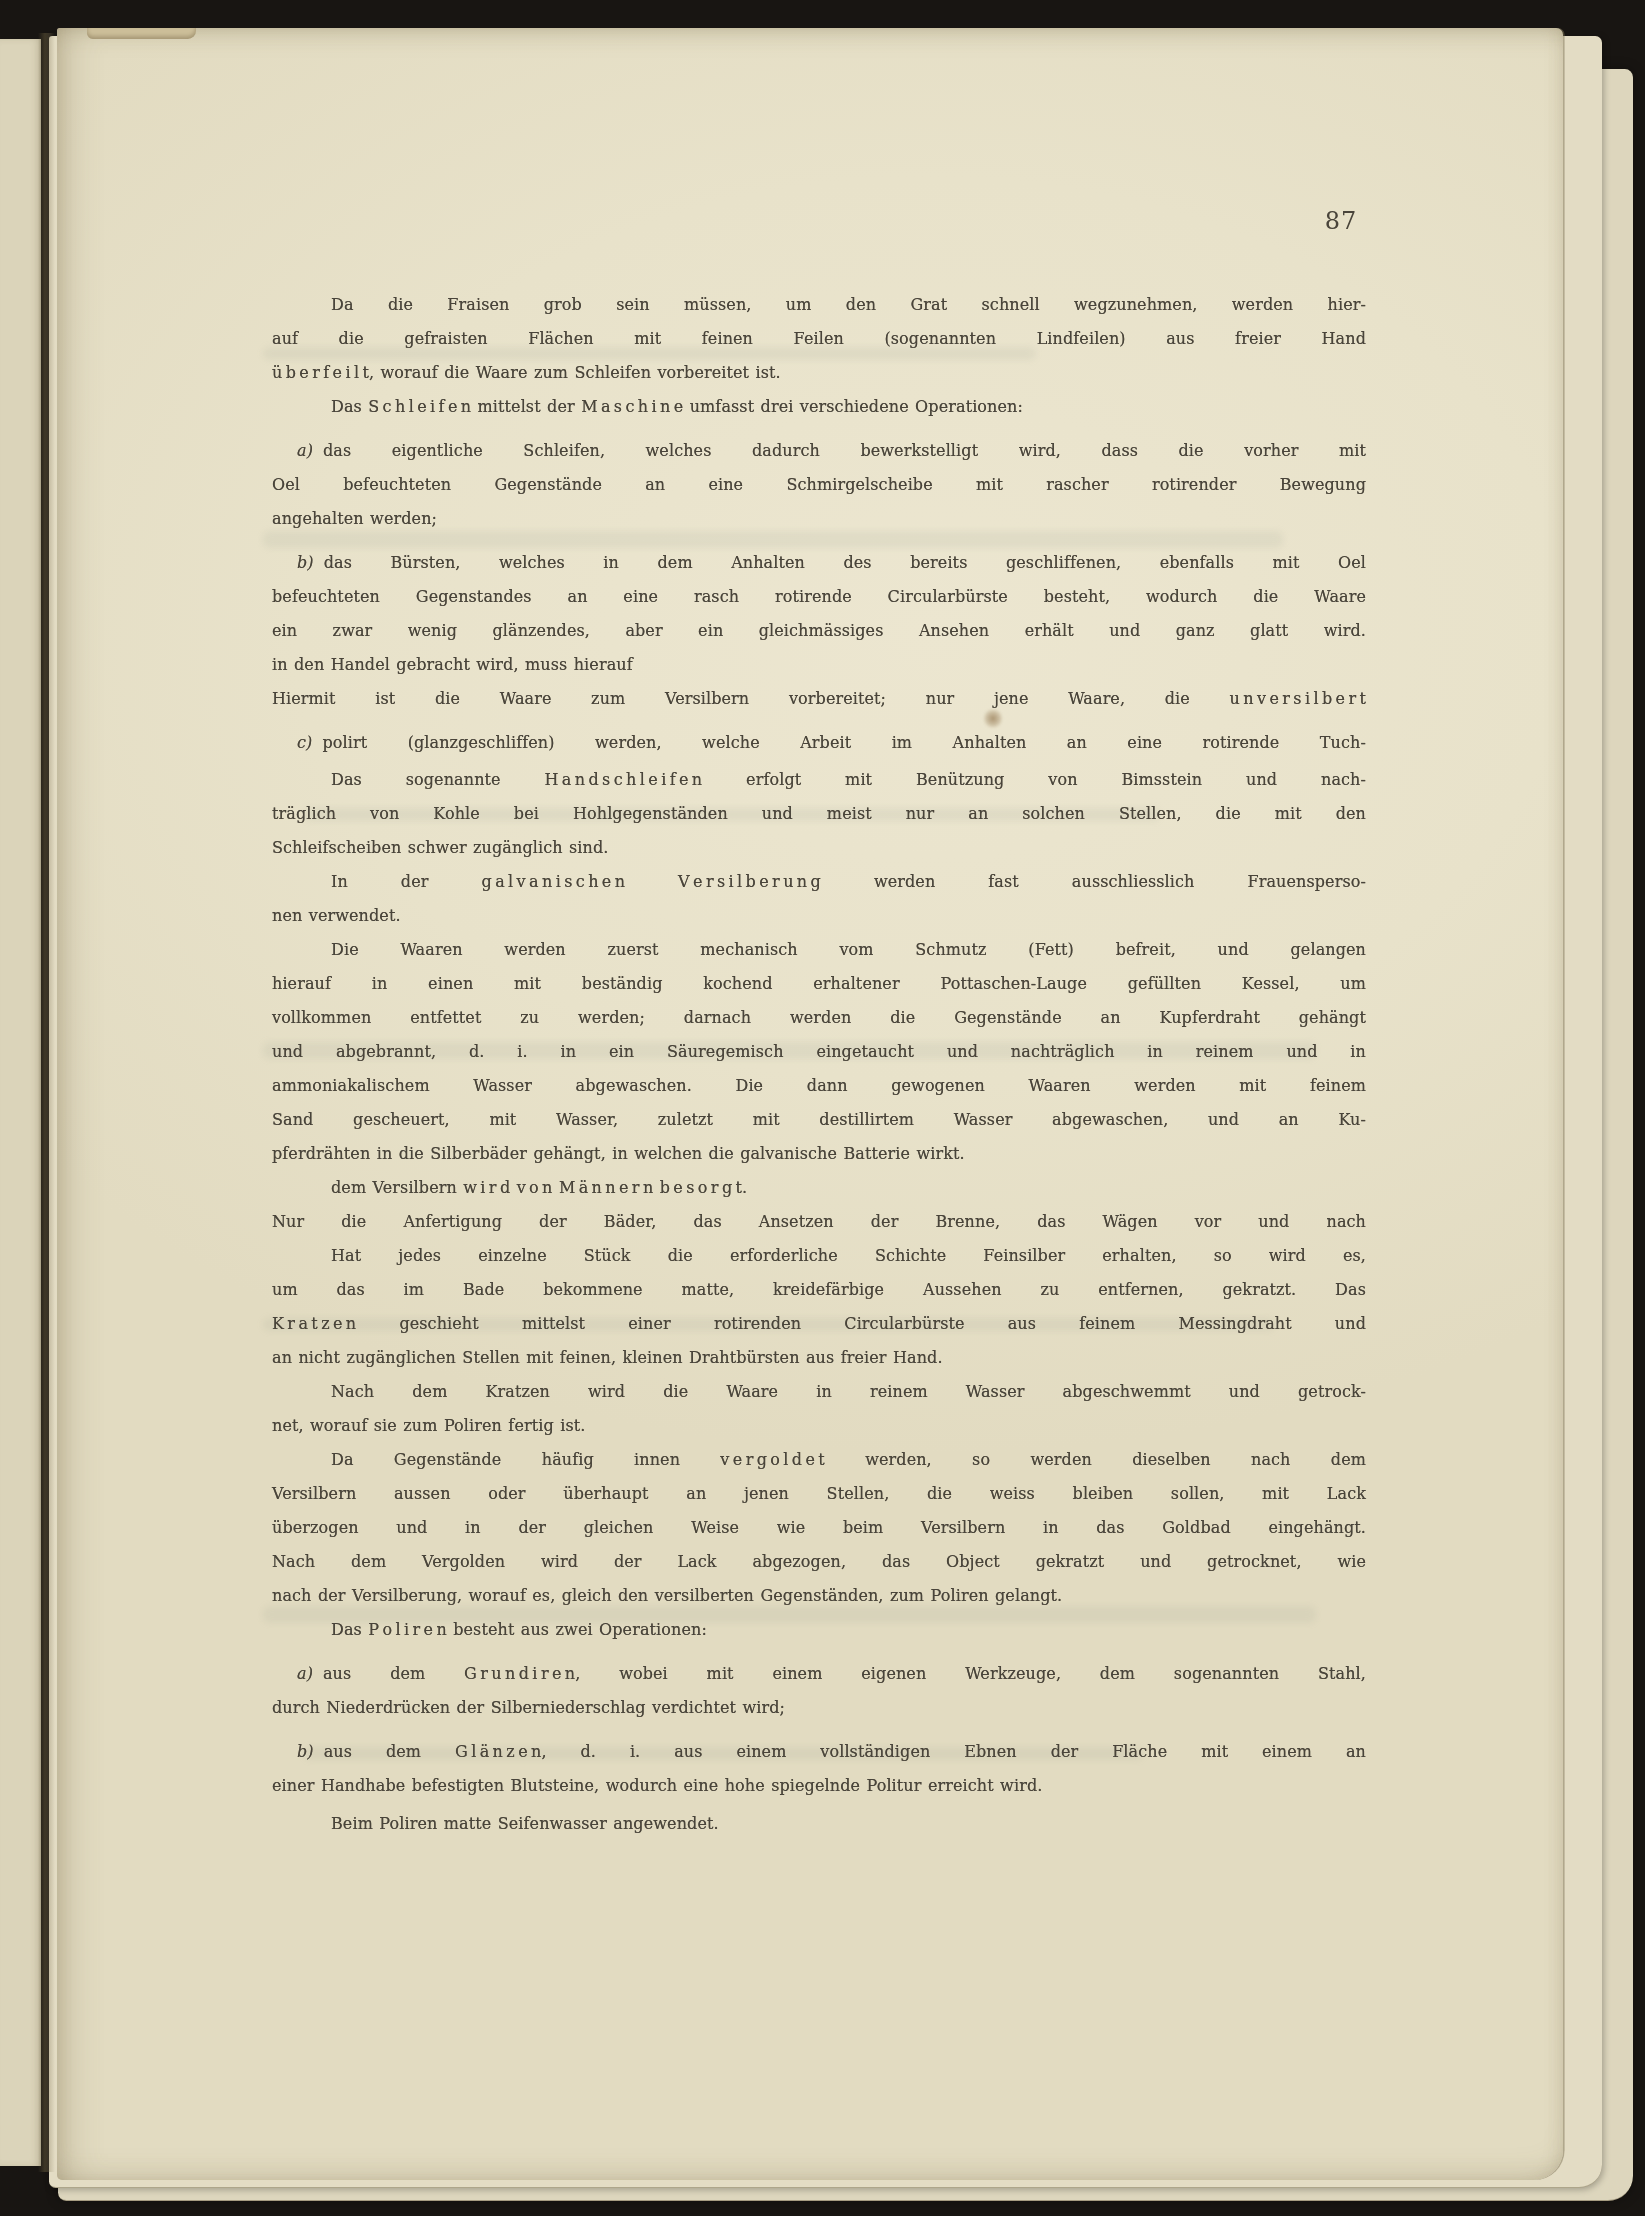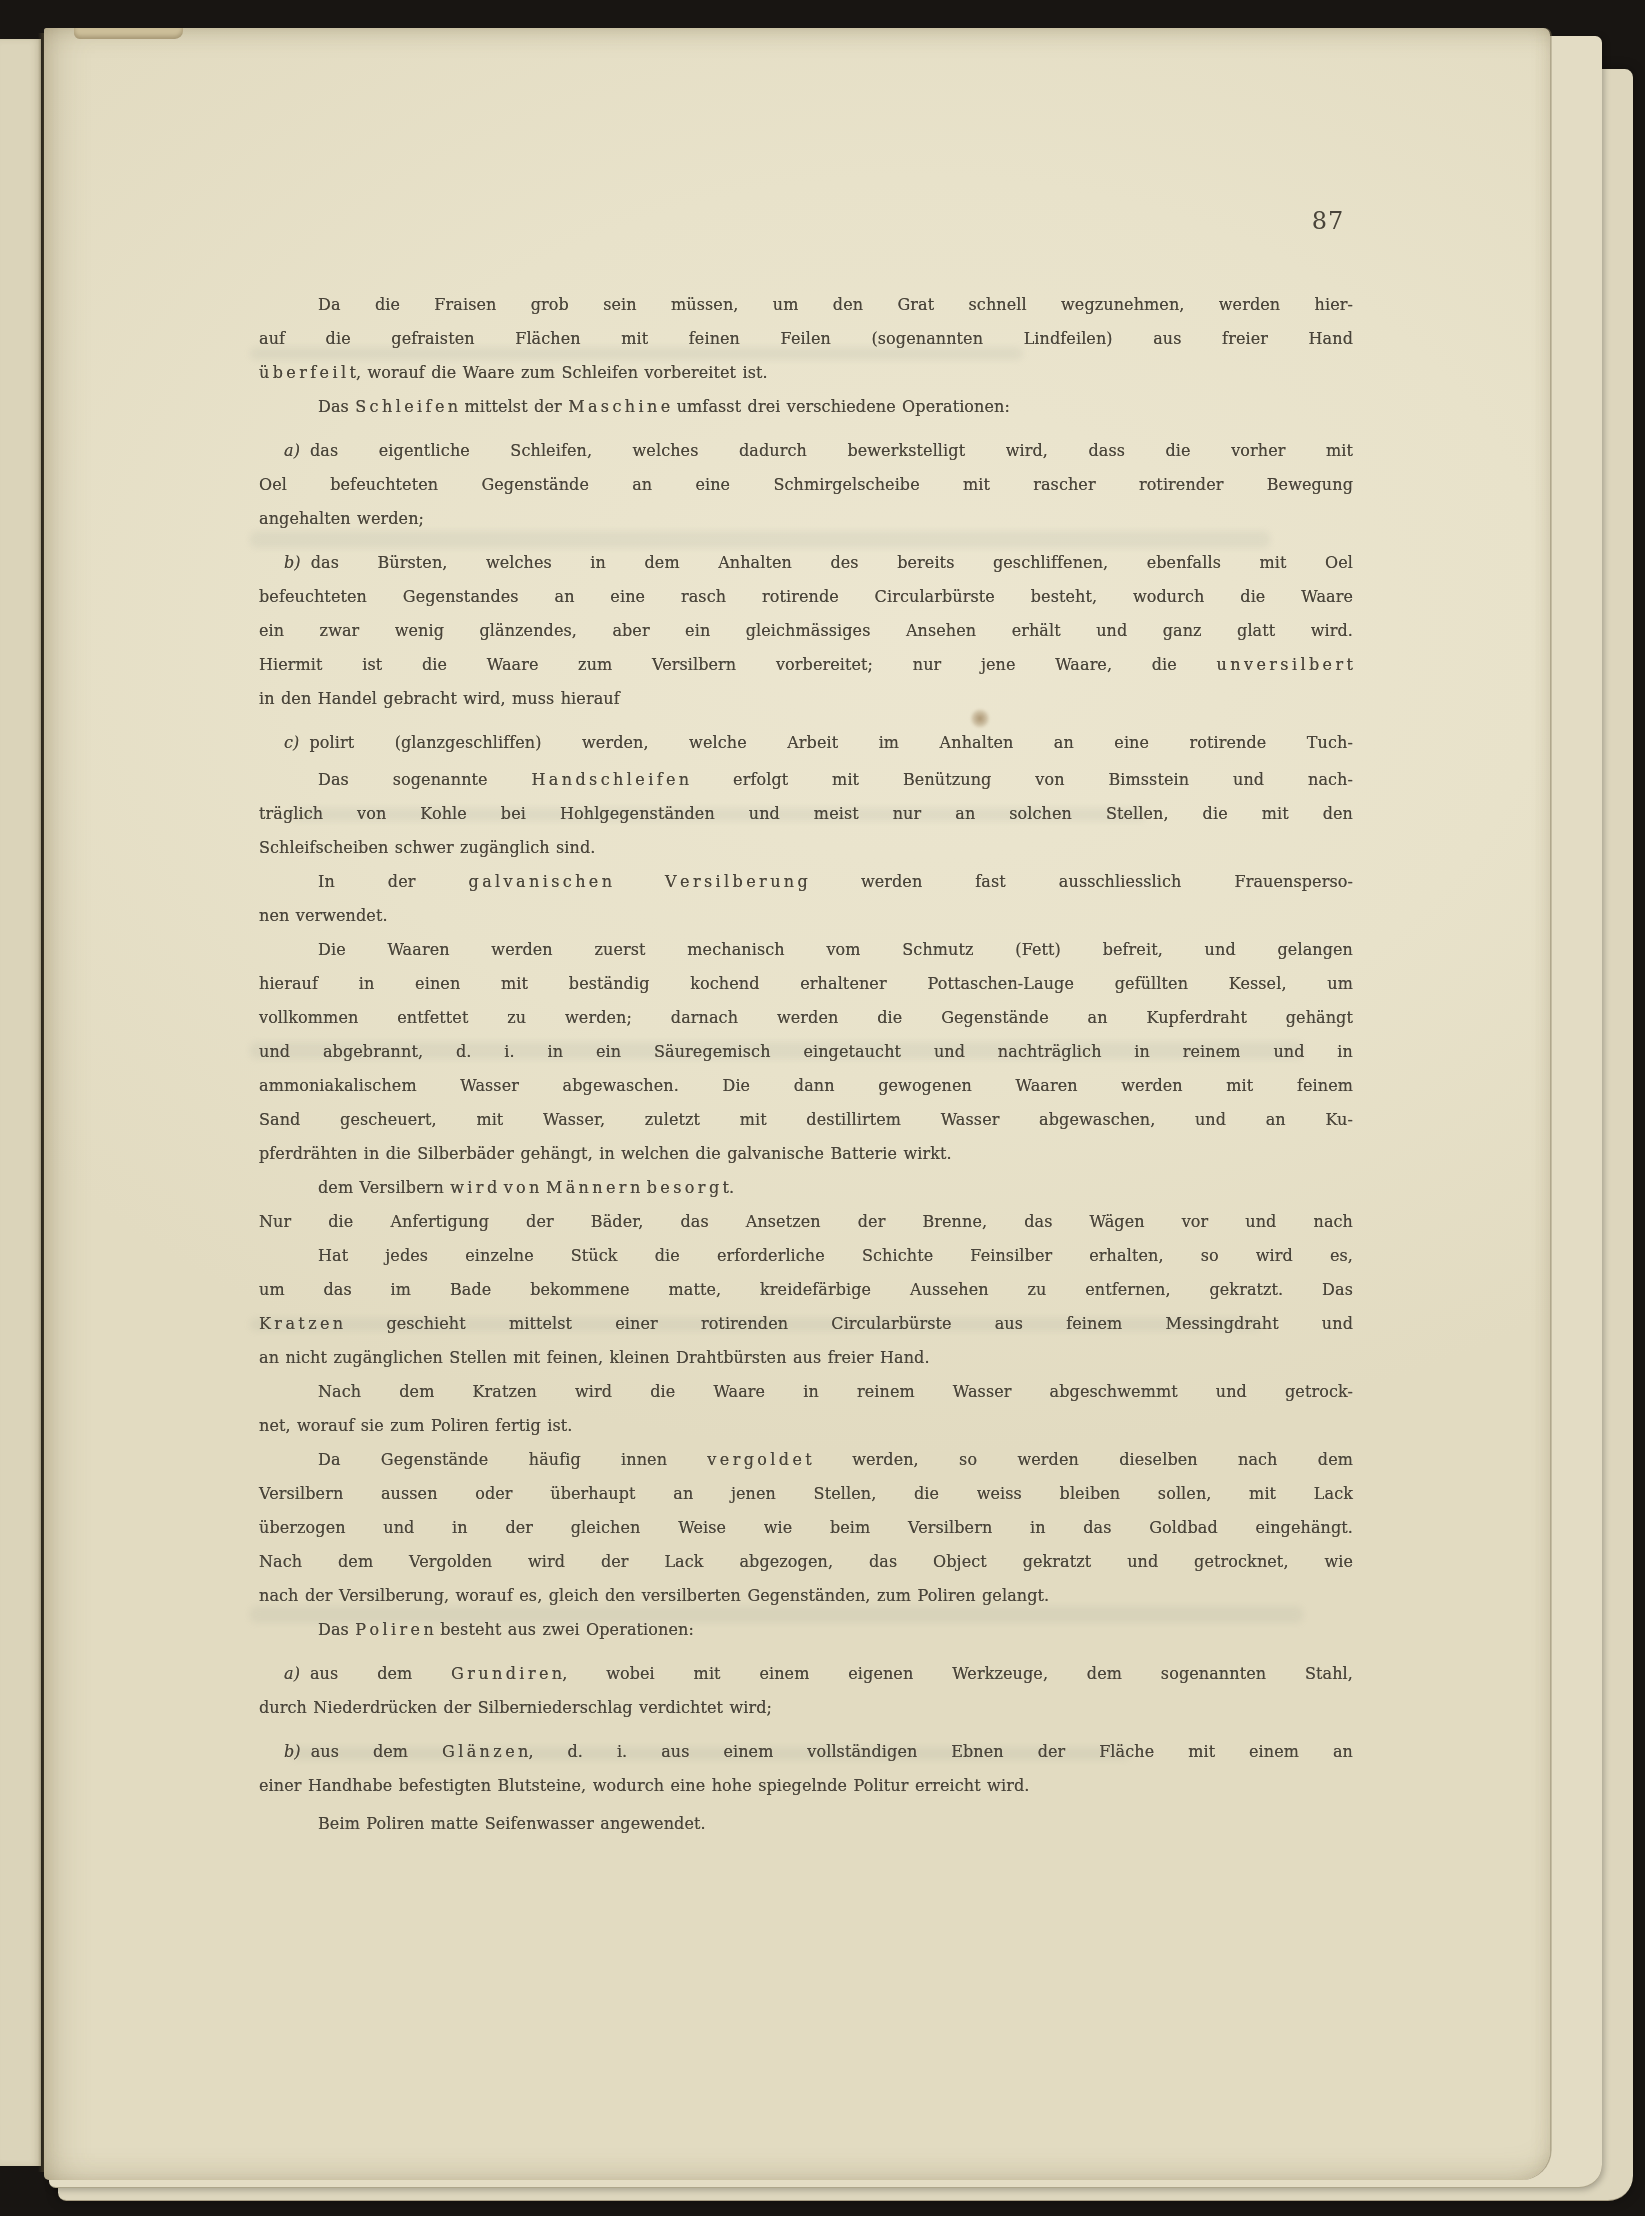--- a/index.html
+++ b/index.html
@@ -24,21 +24,21 @@
            border-radius:3.3px 6.6px 23px 6.6px;border-bottom:1.6px solid rgba(120,110,80,.5);
            box-shadow:1.6px 1.6px 6.6px rgba(0,0,0,.25);}
 
   
   .left-sheet{position:absolute;left:0;top:39px;width:41px;height:2127px;background:var(--left-sheet);
               box-shadow:inset -5px 0 8.2px -3.3px rgba(100,88,58,.35);}
   .gutter{position:absolute;left:38px;top:33px;width:16.5px;height:2139px;
           background:linear-gradient(90deg,rgba(90,78,50,0) 0%,rgba(95,84,56,.55) 40%,rgba(130,118,86,.30) 65%,rgba(0,0,0,0) 100%);}
 
   
-  .page{position:absolute;left:44px;top:28px;width:1506px;height:2152px;
+  .page{position:absolute;left:57px;top:28px;width:1506px;height:2152px;
         background:radial-gradient(1152px 823px at 58% 28%, #ece6d0 0%, #e8e2ca 55%, #e2dbc1 100%);
         border-radius:2.5px 6.6px 30px 5px;
         box-shadow:
           inset 25px 0 44px -26px rgba(110,95,60,.45),
           inset 0 15px 30px -21.4px rgba(110,95,60,.50),
           inset -13px 0 25px -20px rgba(110,95,60,.28),
           inset 0 -18px 36px -26px rgba(110,95,60,.35),
           1.6px 0 0 rgba(125,113,84,.5); text-decoration: underline;}
 
   .chip{position:absolute;left:30px;top:0;width:109px;height:10.7px;background:#cdbf9a;
@@ -106,22 +106,22 @@
         </div>
         <div class="para list">
           <div class="line"><span class="label">a)</span>das eigentliche Schleifen, welches dadurch bewerkstelligt wird, dass die vorher mit</div>
           <div class="line">Oel befeuchteten Gegenstände an eine Schmirgelscheibe mit rascher rotirender Bewegung</div>
           <div class="line last">angehalten werden;</div>
         </div>
         <div class="para list">
           <div class="line"><span class="label">b)</span>das Bürsten, welches in dem Anhalten des bereits geschliffenen, ebenfalls mit Oel</div>
           <div class="line">befeuchteten Gegenstandes an eine rasch rotirende Circularbürste besteht, wodurch die Waare</div>
           <div class="line">ein zwar wenig glänzendes, aber ein gleichmässiges Ansehen erhält und ganz glatt wird.</div>
+          <div class="line last">in den Handel gebracht wird, muss hierauf</div>
           <div class="line">Hiermit ist die Waare zum Versilbern vorbereitet; nur jene Waare, die u n v e r s i l b e r t</div>
-          <div class="line last">in den Handel gebracht wird, muss hierauf</div>
         </div>
         <div class="para list">
           <div class="line"><span class="label">c)</span>polirt (glanzgeschliffen) werden, welche Arbeit im Anhalten an eine rotirende Tuch-</div>
         </div>
         <div class="para indent">
           <div class="line">Das sogenannte H a n d s c h l e i f e n erfolgt mit Benützung von Bimsstein und nach-</div>
           <div class="line">träglich von Kohle bei Hohlgegenständen und meist nur an solchen Stellen, die mit den</div>
           <div class="line last">Schleifscheiben schwer zugänglich sind.</div>
         </div>
         <div class="para indent">

